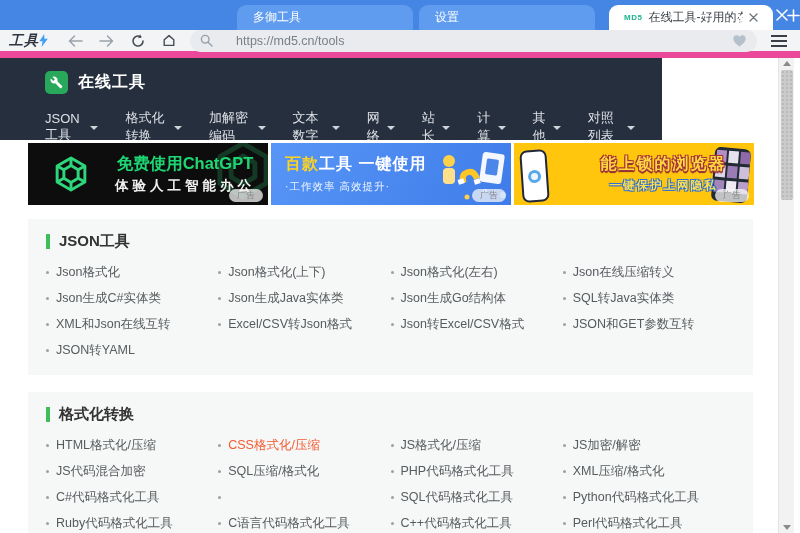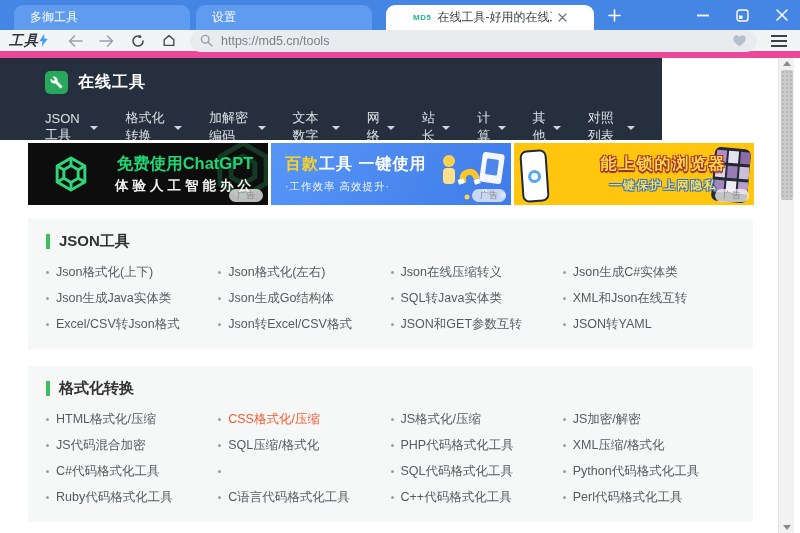--- a/index.html
+++ b/index.html
@@ -2,40 +2,40 @@
 <html><head>
 <meta charset="utf-8">
 <style>
   * { margin:0; padding:0; box-sizing:border-box; }
   html,body { width:800px; height:533px; overflow:hidden; background:#fff;
               font-family:"Liberation Sans","DejaVu Sans",sans-serif; }
   .window { position:relative; width:800px; height:533px; overflow:hidden; background:#fff; }
 
   
   .tabbar { position:absolute; top:0; left:0; right:0; height:30px; background:#4585e4;
-            display:flex; align-items:flex-end; padding-left:14px; }
+            display:flex; align-items:flex-end; padding-left:14px;justify-content:flex-end; }
   .tab { height:25px; display:flex; align-items:center; border-radius:9px 9px 0 0; cursor:pointer; }
   .t-inactive { width:176px; background:#5f9cf0; color:#fff; padding:0 16px; margin-right:6px; }
   .tab-label { font-size:12px; color:#fff; white-space:nowrap; }
-  .t-active { width:208px; background:#fff; padding:0 27px; margin-left:8px; }
+  .t-active { width:164px; background:#fff; padding:0 15px; margin-left:8px; }
   .favicon { font-size:8px; font-weight:900; color:#1db58f; letter-spacing:.5px; flex:none; }
   .tab-title { flex:1; font-size:12px; color:#3a3f45; white-space:nowrap; overflow:hidden; margin:0 6px; }
   .tab-close { flex:none; display:flex; align-items:center; }
   .newtab { margin-left:14px; height:30px; display:flex; align-items:center; cursor:pointer; }
   .win-controls { position:absolute; right:12px; top:0; height:30px; display:flex; gap:27px; align-items:center; }
   .win-btn { display:flex; align-items:center; justify-content:center; cursor:pointer; }
 
   
   .toolbar { position:absolute; top:30px; left:0; right:0; height:28px; background:#f3f4f6;
              border-bottom:7px solid #ec4899; display:flex; align-items:center; padding:0 9px; }
   .brand { display:flex; align-items:center; margin-right:12px; }
   .brand-text { font-size:14px; font-weight:900; font-style:italic; color:#2e3440; letter-spacing:1px; }
   .tb-btn { width:31px; height:24px; display:flex; align-items:center; justify-content:center; cursor:pointer; }
   .addressbar { flex:1; height:22px; background:#e9ebee; border-radius:12px; display:flex;
-                align-items:center; padding:0 10px; margin:0 10px 0 6px; cursor:text; }
+                align-items:center; padding:0 10px; margin:0 10px 0 6px; cursor:text;gap:15px; }
   .url { flex:1; font-size:12.5px; color:#7a8088; margin-left:8px; white-space:nowrap; overflow:hidden; }
   .heart-btn { flex:none; display:flex; align-items:center; cursor:pointer; }
   .menu-btn { width:24px; height:24px; display:flex; flex-direction:column; justify-content:center; gap:3px; cursor:pointer; }
   .menu-btn i { display:block; width:16px; height:2px; background:#3b4048; margin:0 auto; }
 
   
   .site-header { position:absolute; top:58px; left:0; width:662px; height:82px; background:#262f3e; }
   .logo-row { padding:13px 0 0 45px; display:flex; align-items:center; }
   .logo-badge { width:23px; height:23px; border-radius:5px; background:#27a85b;
                 display:flex; align-items:center; justify-content:center; }
@@ -316,20 +316,24 @@
 
     <div class="sections">
   <section class="card">
     <div class="card-head">
       <span class="bar"></span>
       <h2 class="card-title">JSON工具</h2>
     </div>
     <div class="grid">
             <a class="tool-link">
               <span class="dot"></span>
+              <span>Json格式化</span>
+            </a>
+            <a class="tool-link">
+              <span class="dot"></span>
               <span>Json格式化(上下)</span>
             </a>
             <a class="tool-link">
               <span class="dot"></span>
               <span>Json格式化(左右)</span>
             </a>
             <a class="tool-link">
               <span class="dot"></span>
               <span>Json在线压缩转义</span>
             </a>

